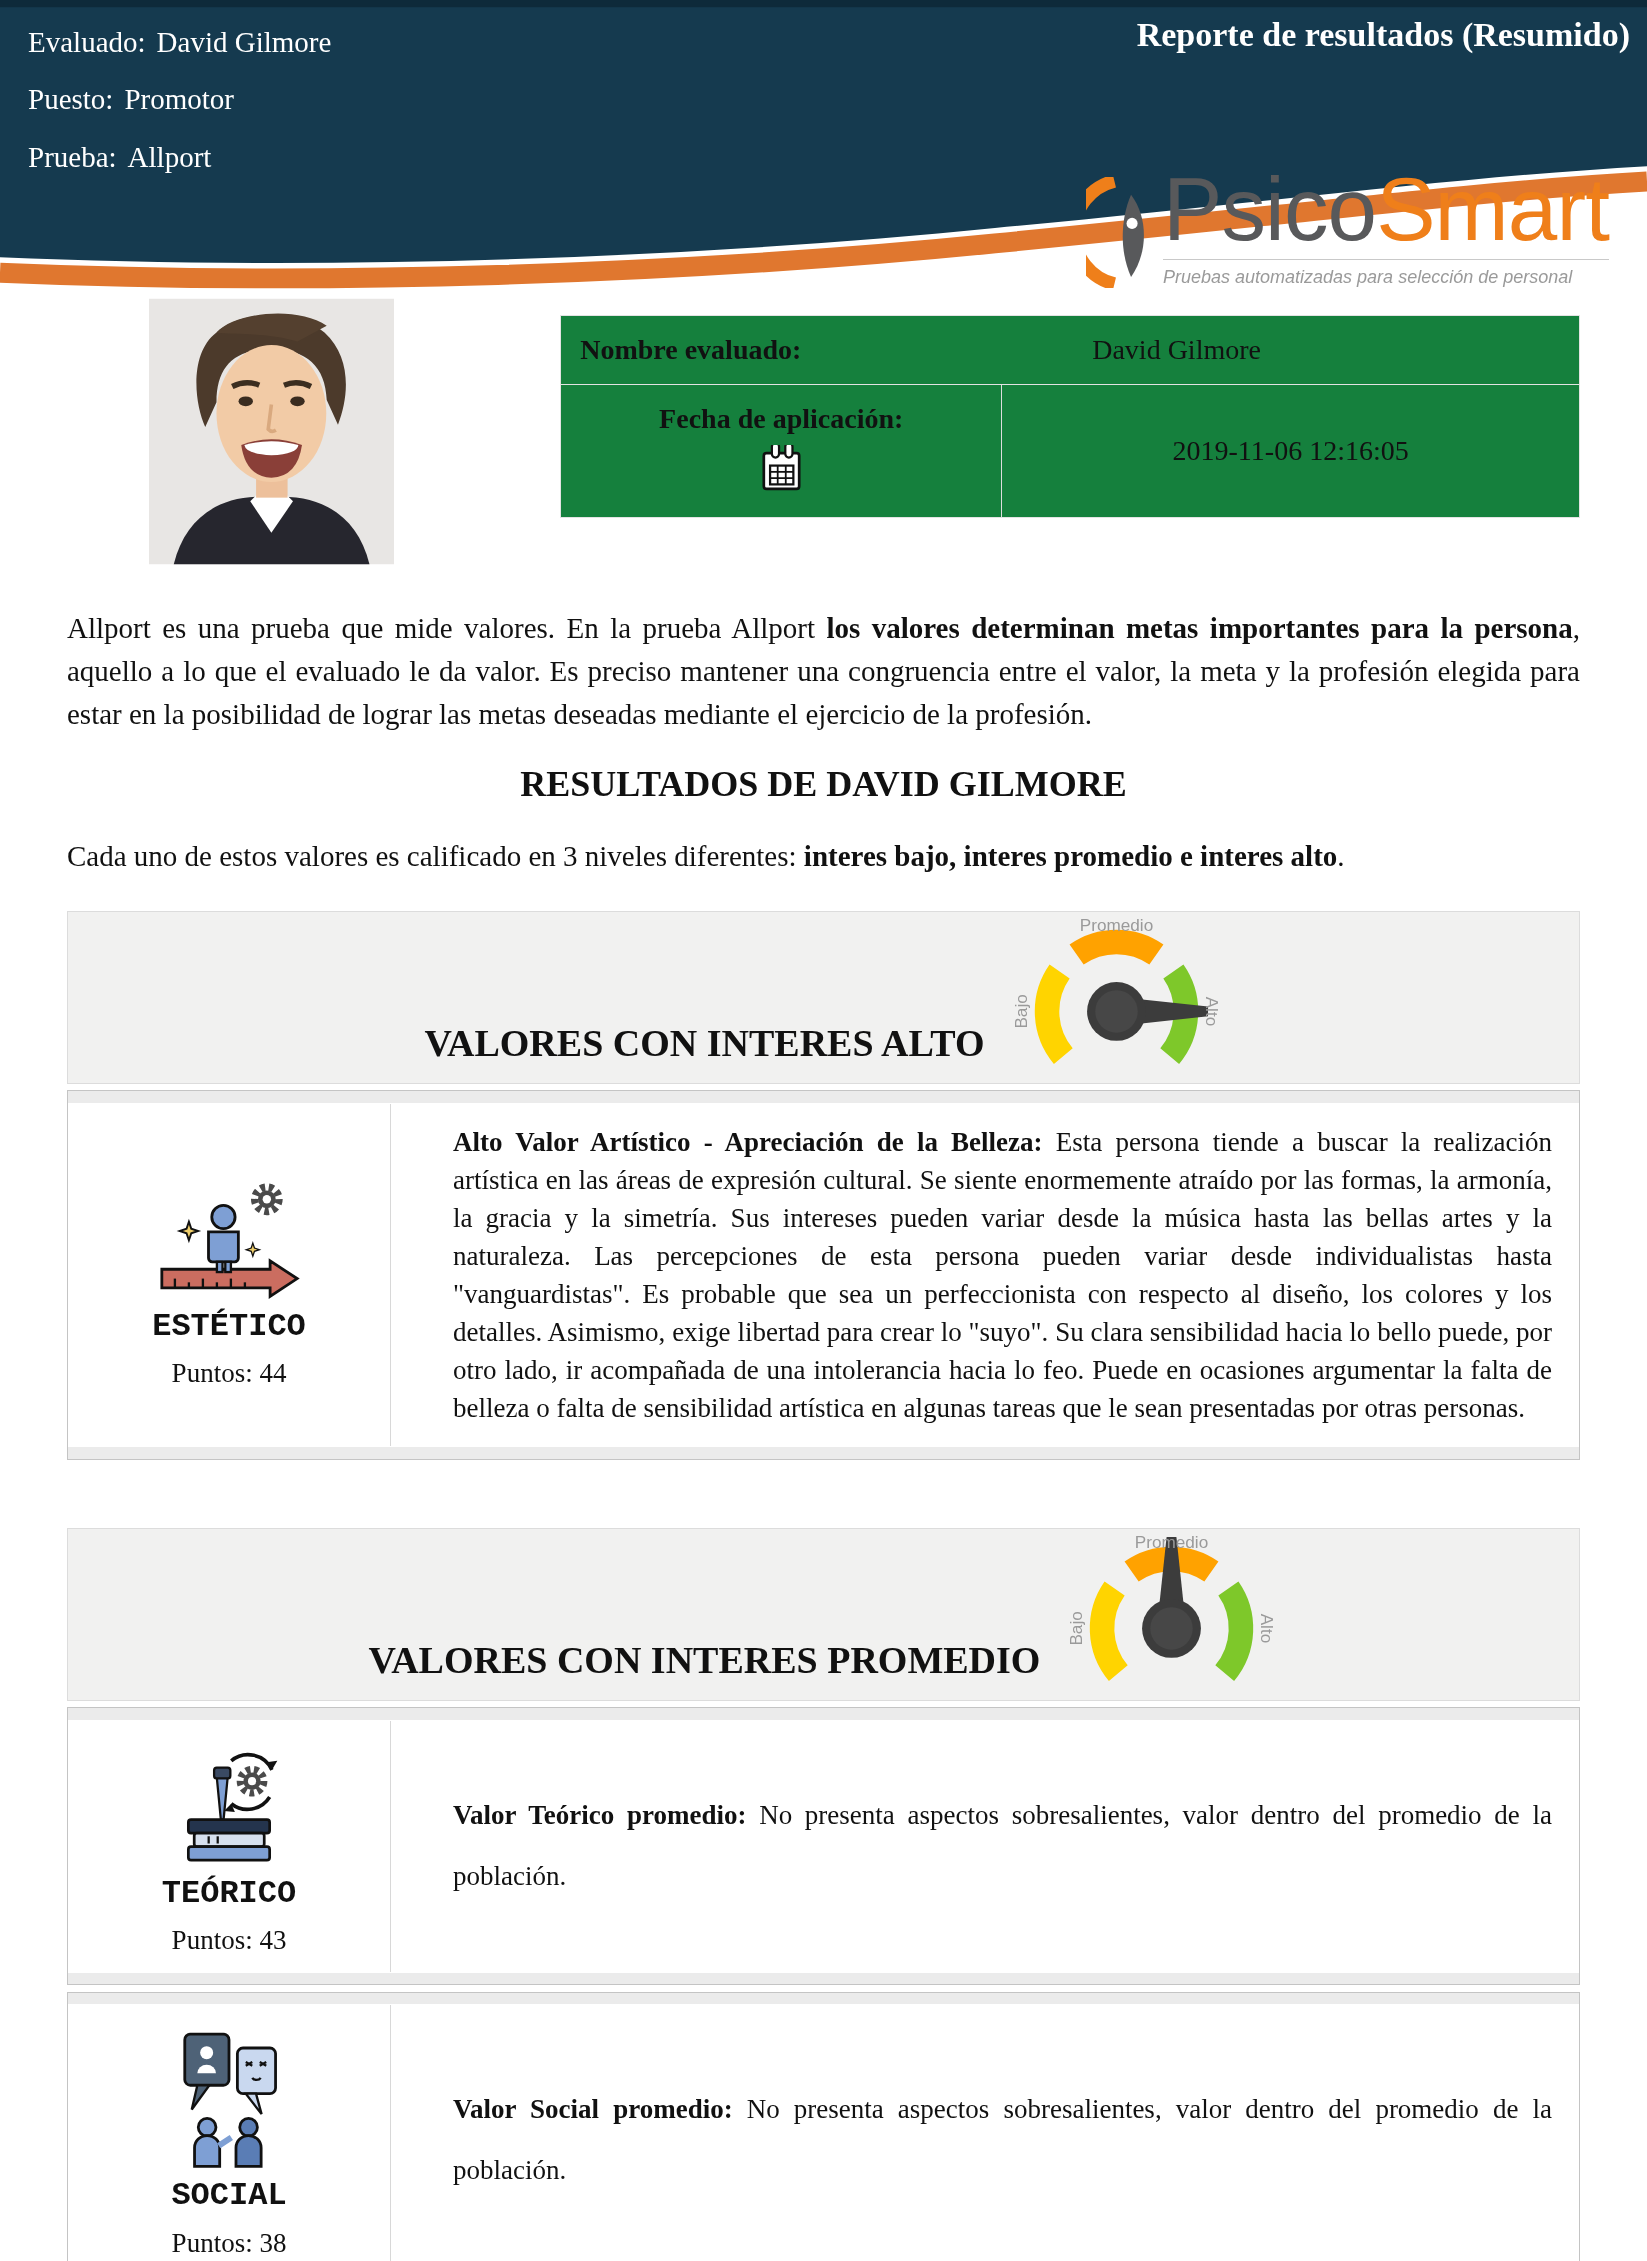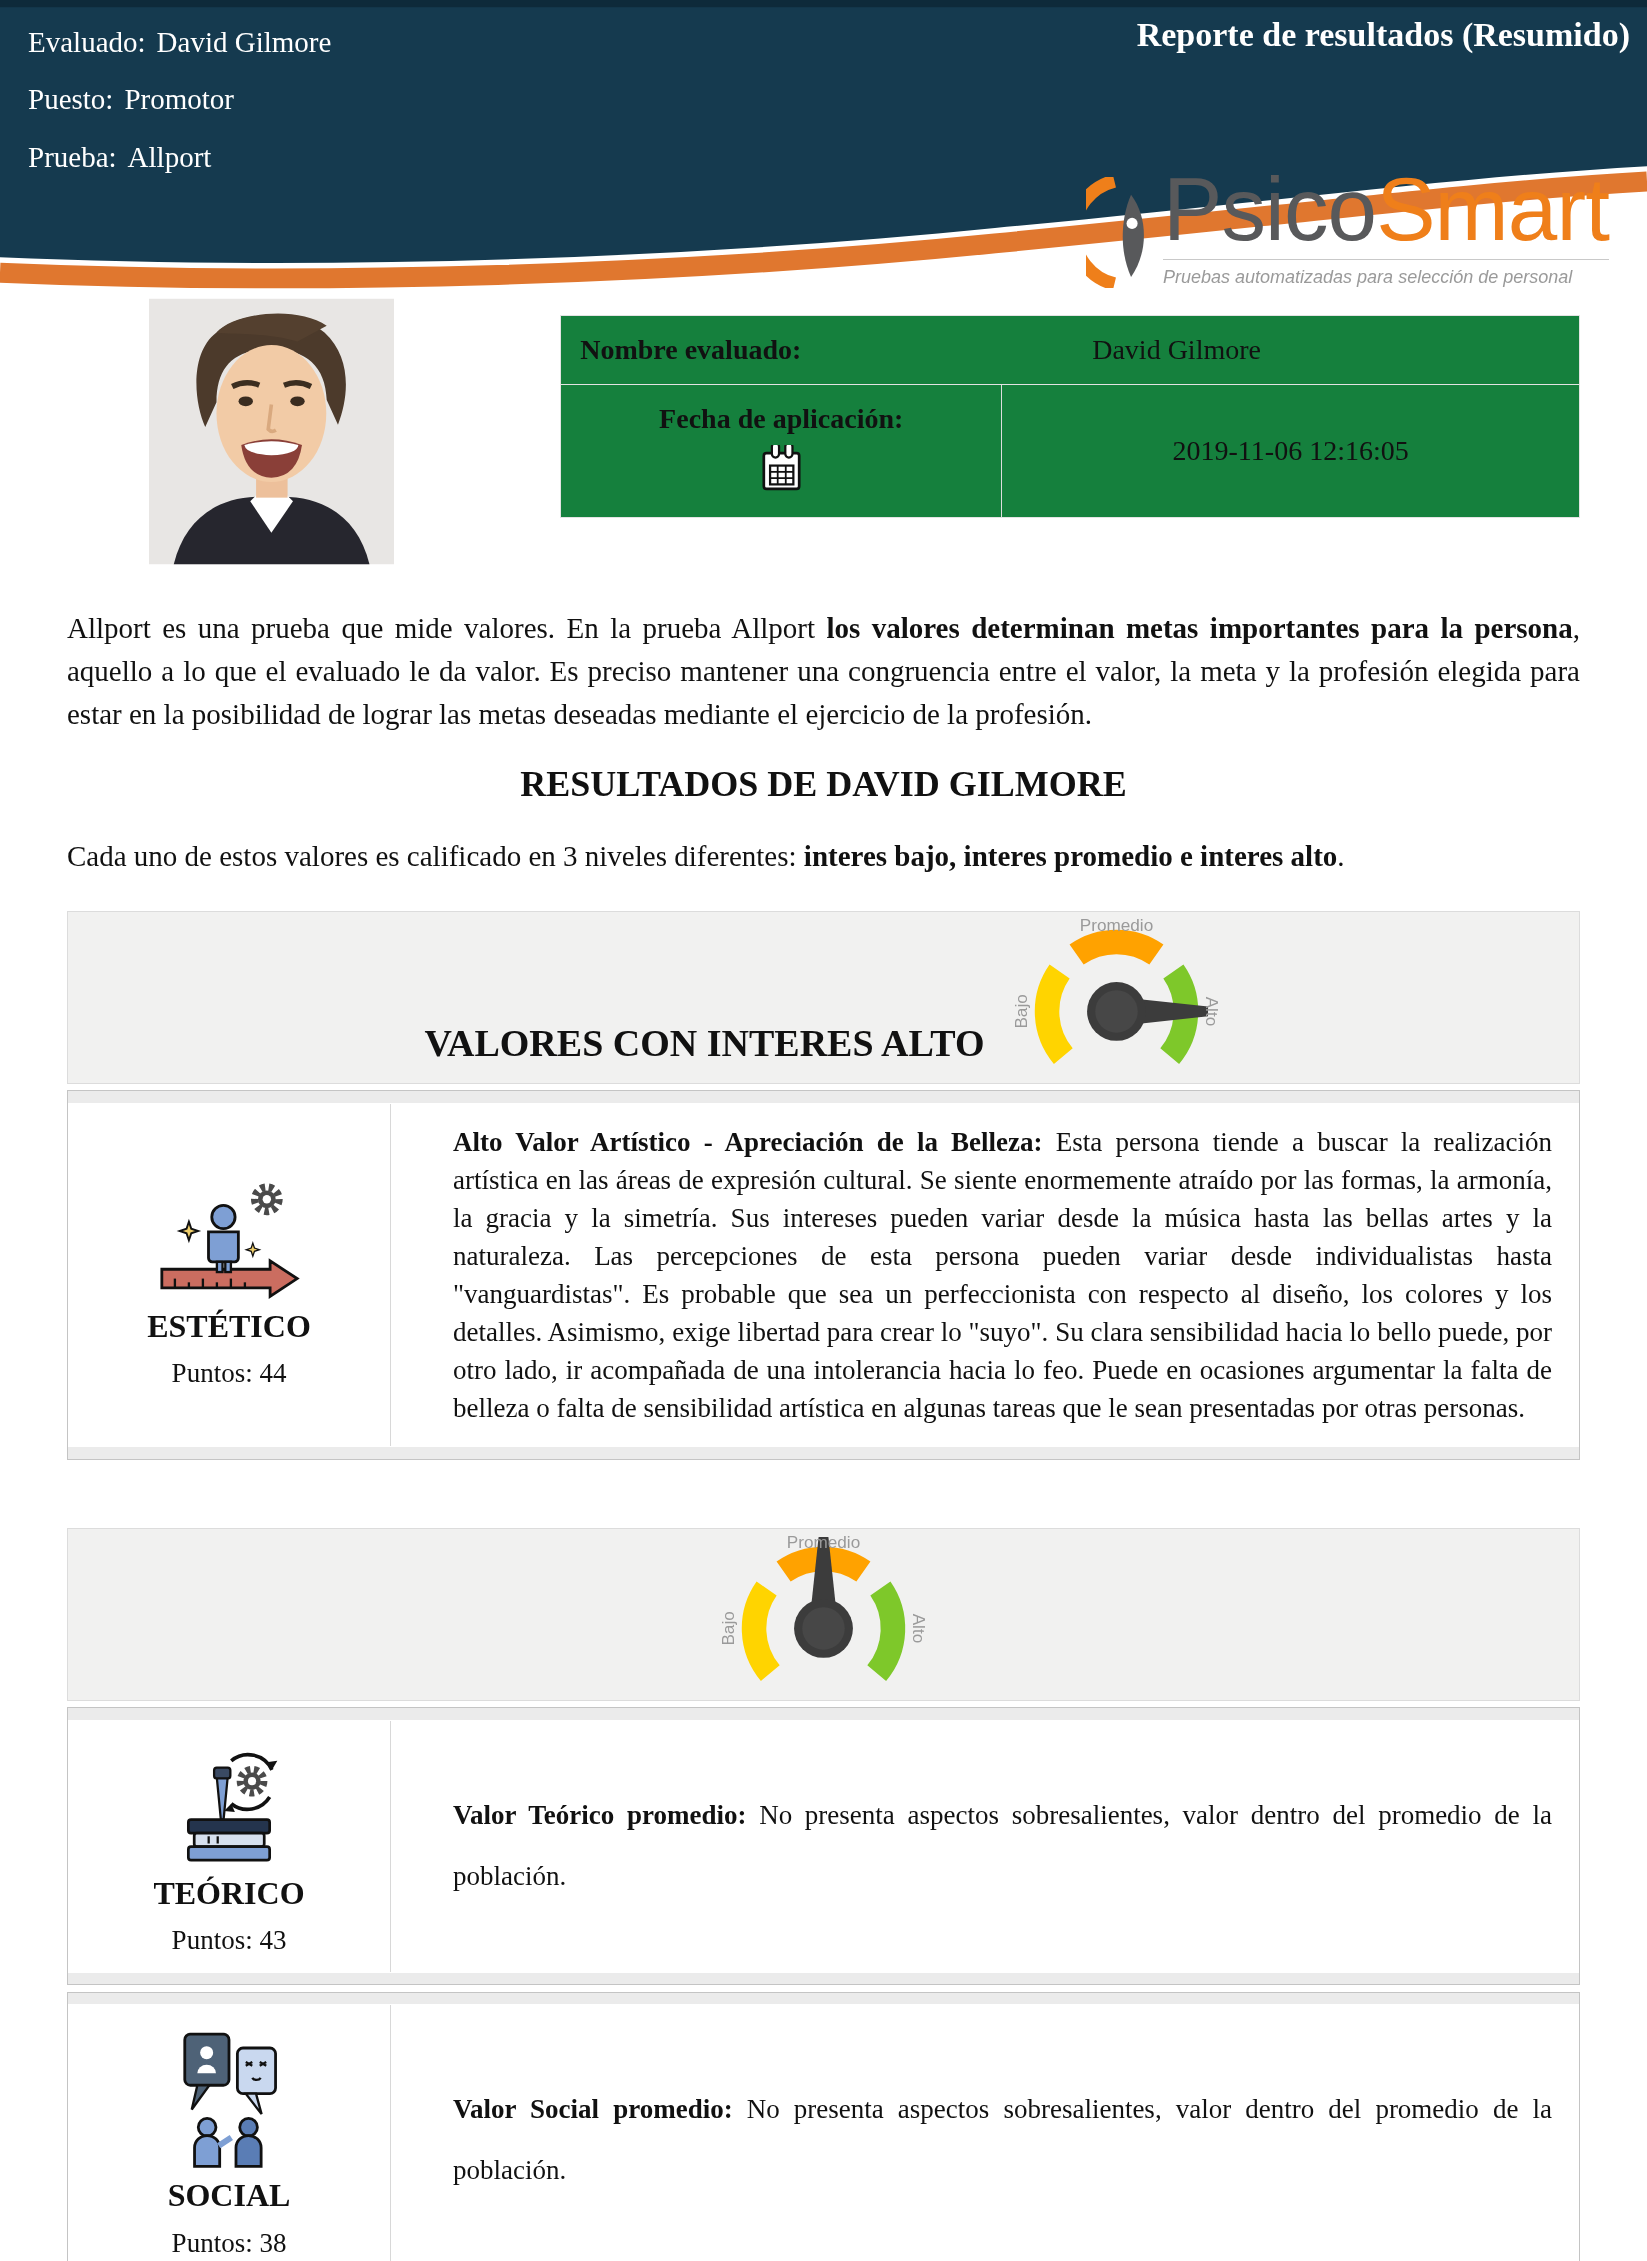--- a/index.html
+++ b/index.html
@@ -52,21 +52,21 @@
   .vrow{margin-top:6.3px;border:0.9px solid #c4c4c4;background:#fff;}
   .vstrip{height:11.8px;background:#ebebeb;}
   .vstrip.top{border-bottom:0.9px solid #fff;}
   .vstrip.bot{border-top:0.9px solid #fff;}
   .vbody{display:flex;}
   .vleft{width:322px;flex:0 0 322px;border-right:1.4px solid #d8d8d8;display:flex;flex-direction:column;align-items:center;justify-content:center;padding:15.4px 0;}
   .vright{flex:1;display:flex;align-items:center;padding:19px 27px 19px 62px;}
   .desc{margin:0;text-align:justify;font-size:27px;width:100%;}
   .desc.long{line-height:38px;}
   .desc.short{line-height:61px;}
-  .vname{font-weight:bold;font-size:32px;margin-top:7.2px;}
+  .vname{font-weight:bold;font-size:32px;margin-top:7.2px;font-family:Liberation Mono, monospace;}
   .vpoints{font-size:27px;margin-top:13.6px;text-align:center;}
 </style>
 </head>
 <body>
 
 <div class="page">
 
   <header class="hero">
     <svg class="hero-svg" viewBox="0 0 3642 660" preserveAspectRatio="none">
       <rect x="0" y="0" width="3642" height="660" fill="#ffffff"></rect>
@@ -202,20 +202,21 @@
         </div>
         <div class="vright">
           <p class="desc long"><b>Alto Valor Artístico - Apreciación de la Belleza: </b>Esta persona tiende a buscar la realización artística en las áreas de expresión cultural. Se siente enormemente atraído por las formas, la armonía, la gracia y la simetría. Sus intereses pueden variar desde la música hasta las bellas artes y la naturaleza. Las percepciones de esta persona pueden variar desde individualistas hasta "vanguardistas". Es probable que sea un perfeccionista con respecto al diseño, los colores y los detalles. Asimismo, exige libertad para crear lo "suyo". Su clara sensibilidad hacia lo bello puede, por otro lado, ir acompañada de una intolerancia hacia lo feo. Puede en ocasiones argumentar la falta de belleza o falta de sensibilidad artística en algunas tareas que le sean presentadas por otras personas.</p>
         </div>
       </div>
       <div class="vstrip bot"></div>
     </div>
 
     <div class="band" style="margin-top:68px;">
       <div class="band-inner">
+        <h2>VALORES CON INTERES PROMEDIO</h2>
         <svg class="gauge" width="213" height="170" viewBox="0 0 260 208">
           <path d="M64.9,172.6 A85 85 0 0 1 60.4,69.2" stroke="#ffd400" stroke-width="30" fill="none"></path>
           <path d="M81.2,48.4 A85 85 0 0 1 178.8,48.4" stroke="#ffa200" stroke-width="30" fill="none"></path>
           <path d="M199.6,69.2 A85 85 0 0 1 195.1,172.6" stroke="#7ec82a" stroke-width="30" fill="none"></path>
           <g transform="translate(130,118) rotate(-90)">
             <path d="M0,-18 L112,-6 L112,6 L0,18 Z" fill="#3c3c3c"></path>
             <circle cx="0" cy="0" r="36" fill="#3c3c3c"></circle>
             <circle cx="0" cy="0" r="26" fill="#474747"></circle>
           </g>
           <text x="130" y="20" text-anchor="middle">Promedio</text>

